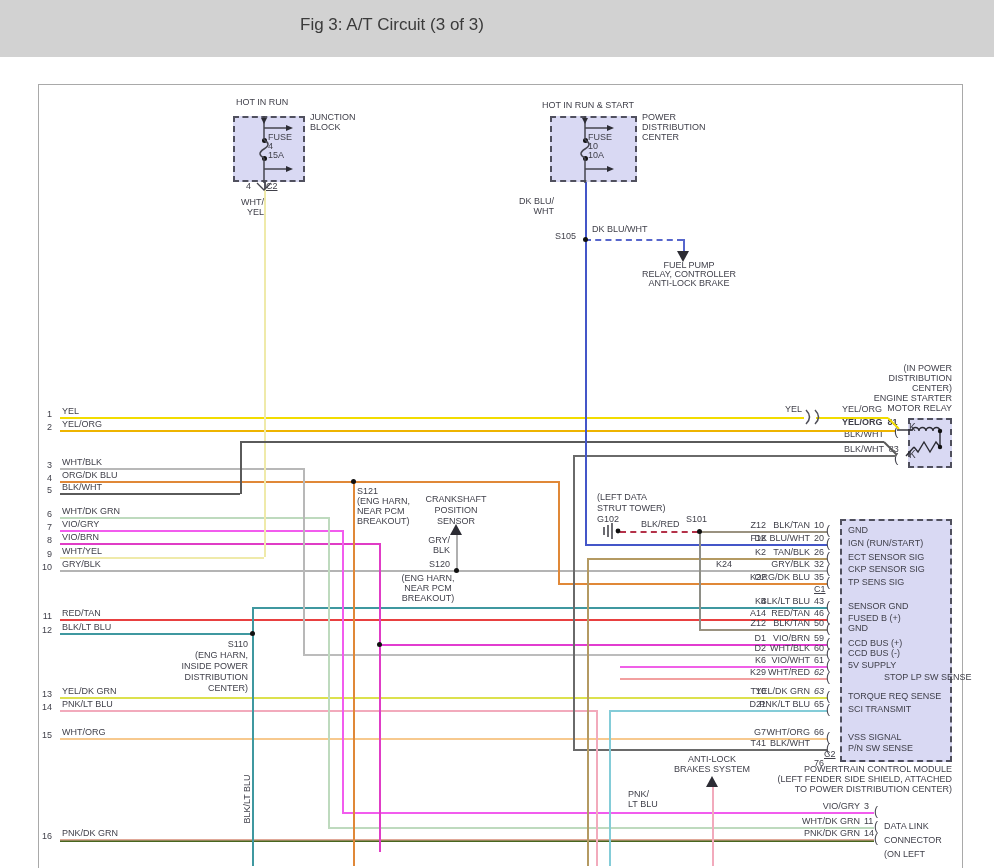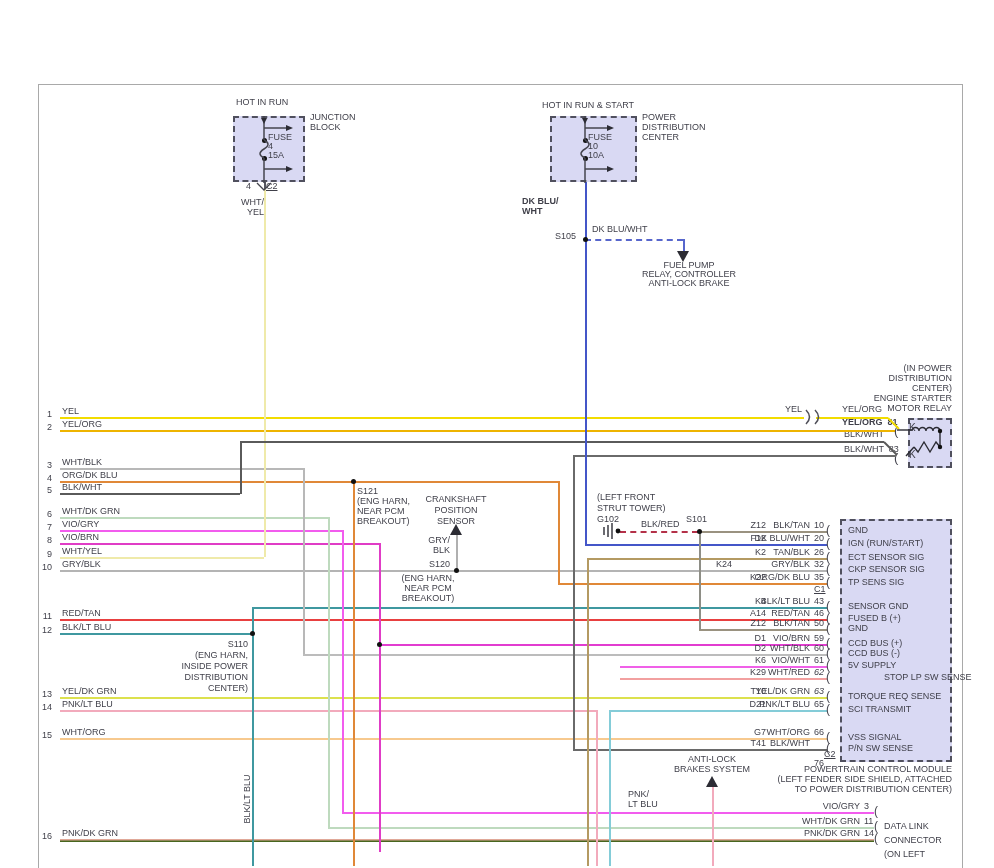--- a/index.html
+++ b/index.html
@@ -17,20 +17,23 @@
   .dbox{position:absolute;background:#d9d9f3;border:2px dashed #50505e;box-sizing:border-box;}
   .dot{position:absolute;width:5px;height:5px;border-radius:50%;background:#111;}
   .frame{position:absolute;background:#a9a9a9;}
   .paren{position:absolute;font-size:12px;color:#45454f;}
   svg.overlay{position:absolute;left:0;top:0;pointer-events:none;}
 </style>
 </head>
 <body>
 
 <div id="stage">
+  <div id="titlebar">
+    <div class="t">Fig 3: A/T Circuit (3 of 3)</div>
+  </div>
 
   <div class="frame" style="left:38px;top:84px;width:925px;height:1px;"></div>
   <div class="frame" style="left:38px;top:84px;width:1px;height:784px;"></div>
   <div class="frame" style="left:962px;top:84px;width:1px;height:784px;"></div>
 
   <div class="dbox" style="left:233px;top:116px;width:72px;height:66px;"></div>
   <div class="dbox" style="left:550px;top:116px;width:87px;height:66px;"></div>
   <div class="dbox" style="left:908px;top:418px;width:44px;height:50px;"></div>
   <div class="dbox" style="left:840px;top:519px;width:112px;height:243px;"></div>
 
@@ -45,21 +48,21 @@
       <div class="lbl ul" style="left: 266px; top: 181px;">C2</div>
       <div class="lbl" style="left: 214px; top: 197px; width: 50px; text-align: right;">WHT/
 YEL</div>
       <div class="lbl" style="left: 542px; top: 100px;">HOT IN RUN &amp; START</div>
       <div class="lbl" style="left: 642px; top: 112px;">POWER
 DISTRIBUTION
 CENTER</div>
       <div class="lbl" style="left: 588px; top: 133px; line-height: 9px;">FUSE
 10
 10A</div>
-      <div class="lbl" style="left: 522px; top: 196px; width: 50px; text-align: left; font-weight: bold;">DK BLU/
+      <div class="lbl" style="left: 504px; top: 196px; width: 50px; text-align: right;">DK BLU/
 WHT</div>
       <div class="lbl" style="left: 526px; top: 231px; width: 50px; text-align: right;">S105</div>
       <div class="lbl" style="left: 592px; top: 224px;">DK BLU/WHT</div>
       <div class="lbl" style="left: 626px; top: 261px; width: 126px; text-align: center; line-height: 9px;">FUEL PUMP
 RELAY, CONTROLLER
 ANTI-LOCK BRAKE</div>
       <div class="lbl" style="left: 850px; top: 363px; width: 102px; text-align: right;">(IN POWER
 DISTRIBUTION
 CENTER)
 ENGINE STARTER
@@ -77,21 +80,21 @@
 BREAKOUT)</div>
       <div class="lbl" style="left: 414px; top: 494px; width: 84px; text-align: center; line-height: 11px;">CRANKSHAFT
 POSITION
 SENSOR</div>
       <div class="lbl" style="left: 404px; top: 535px; width: 46px; text-align: right;">GRY/
 BLK</div>
       <div class="lbl" style="left: 404px; top: 559px; width: 46px; text-align: right;">S120</div>
       <div class="lbl" style="left: 386px; top: 573px; width: 84px; text-align: center;">(ENG HARN,
 NEAR PCM
 BREAKOUT)</div>
-      <div class="lbl" style="left: 597px; top: 492px; line-height: 11px;">(LEFT FRONT
+      <div class="lbl" style="left: 597px; top: 492px; line-height: 11px;">(LEFT DATA
 STRUT TOWER)</div>
       <div class="lbl" style="left: 597px; top: 514px;">G102</div>
       <div class="lbl" style="left: 641px; top: 519px;">BLK/RED</div>
       <div class="lbl" style="left: 686px; top: 514px;">S101</div>
       <div class="lbl" style="left: 148px; top: 639px; width: 100px; text-align: right; line-height: 11px;">S110
 (ENG HARN,
 INSIDE POWER
 DISTRIBUTION
 CENTER)</div>
       <div class="lbl" style="left: 210px; top: 794px; width: 74px; text-align: center; transform: rotate(-90deg);">BLK/LT BLU</div>

